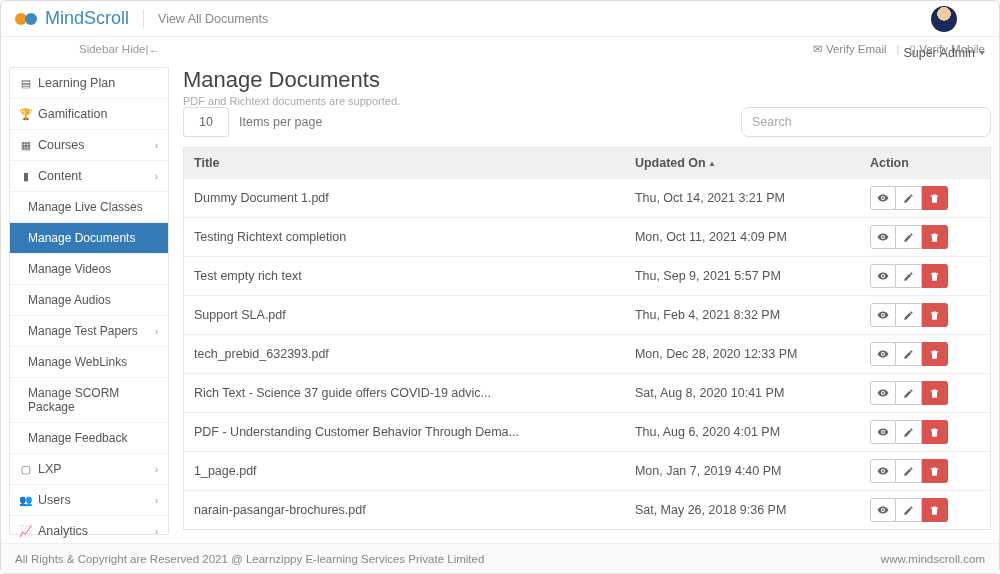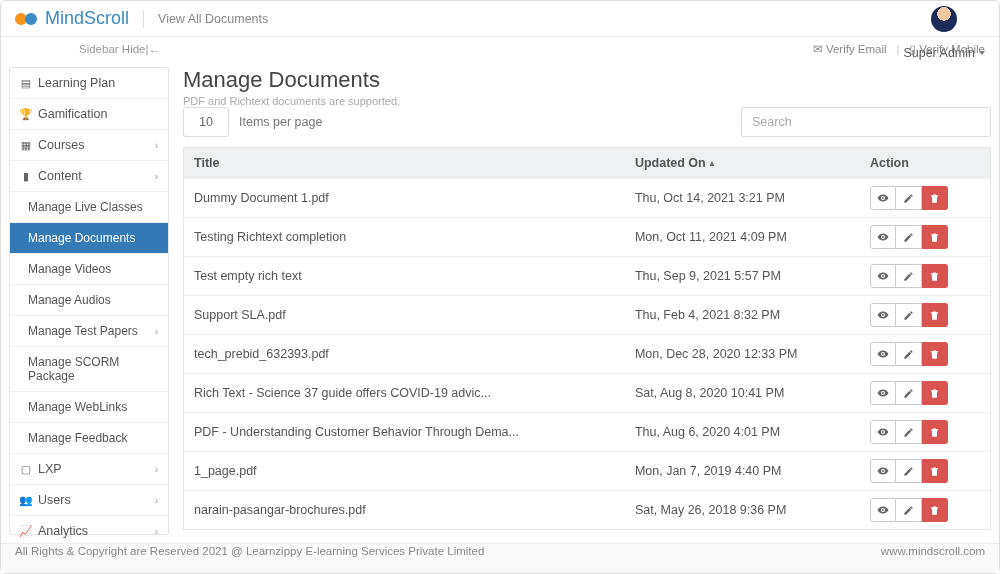--- a/index.html
+++ b/index.html
@@ -39,36 +39,36 @@
   .main { flex:1; padding: 0 0 0 14px; }
   .page-head { display:flex; align-items:flex-start; }
   .page-title { font-size:22px; font-weight:400; color:#444; }
   .page-sub { font-size:11px; color:#aaa; margin-top:2px; }
   .head-actions { margin-left:auto; display:flex; gap:8px; }
   .btn-outline { border:1px solid #337ab7; color:#337ab7; background:#fff; padding:7px 12px; border-radius:3px; font-size:12.5px; cursor:pointer; }
 
   .toolbar-row { display:flex; align-items:center; margin-top:0; }
   .ipp-input { width:46px; height:30px; border:1px solid #ddd; border-radius:3px; text-align:center; font-size:12.5px; color:#666; }
   .ipp-label { margin-left:10px; color:#777; font-size:12.5px; }
-  .search { margin-left:auto; width:250px; height:30px; border:1px solid #ddd; border-radius:2px; padding:0 10px; font-size:12.5px; color:#666; }
+  .search { margin-left:auto; width:250px; height:30px; border:1px solid #ddd; border-radius:7px; padding:0 10px; font-size:12.5px; color:#666; }
   .search::placeholder { color:#aaa; }
 
   .table { margin-top:10px; border:1px solid #e5e5e5; border-top:none; }
   .thead { background:#eef0f2; display:flex; padding:8px 10px; font-size:12.5px; color:#555; font-weight:600; border-top:1px solid #e5e5e5;}
   .col-title { flex: 1.35; }
   .col-updated { flex: 0.72; }
   .col-action { width:110px; }
   .trow { display:flex; align-items:center; padding:7px 10px; border-top:1px solid #eee; font-size:12.5px; color:#555; }
   .actions { display:flex; }
   .abtn { width:26px; height:24px; border:1px solid #ccc; display:inline-flex; align-items:center; justify-content:center; font-size:11px; color:#666; background:#fff; cursor:pointer;}
   .abtn.view { border-radius:3px 0 0 3px; }
   .abtn.edit { border-left:none; }
   .abtn.del { border-left:none; background:#d9534f; color:#fff; border-color:#d9534f; border-radius:0 3px 3px 0; }
 
-  .footer { height:30px; border-top:1px solid #eee; background:#fafafa; display:flex; align-items:flex-start; padding:1px 14px; font-size:11.5px; color:#888; position:absolute; bottom:1px; left:1px; right:1px;}
+  .footer { height:30px; border-top:1px solid #eee; background:#fafafa; display:flex; align-items:center; padding:1px 14px; font-size:11.5px; color:#888; position:absolute; bottom:1px; left:1px; right:1px;}
   .footer .site { margin-left:auto; }
 
   .sort-asc::after { content:" \25B2"; font-size:8px; color:#666; vertical-align:1px;}
   svg { display:block; }
 </style>
 </head>
 <body>
 
 <div class="topbar">
   <div class="logo">
@@ -143,24 +143,24 @@
         <span>Manage Videos</span>
       </div>
     <div class="side-item sub">
         <span>Manage Audios</span>
       </div>
     <div class="side-item sub">
         <span>Manage Test Papers</span>
         <span class="chev">›</span>
       </div>
     <div class="side-item sub">
+        <span>Manage WebLinks</span>
+      </div>
+    <div class="side-item sub">
         <span>Manage SCORM Package</span>
-      </div>
-    <div class="side-item sub">
-        <span>Manage WebLinks</span>
       </div>
     <div class="side-item sub">
         <span>Manage Feedback</span>
       </div>
     <div class="side-item">
         <span class="side-ico">▢</span>
         <span>LXP</span>
         <span class="chev">›</span>
       </div>
     <div class="side-item">

